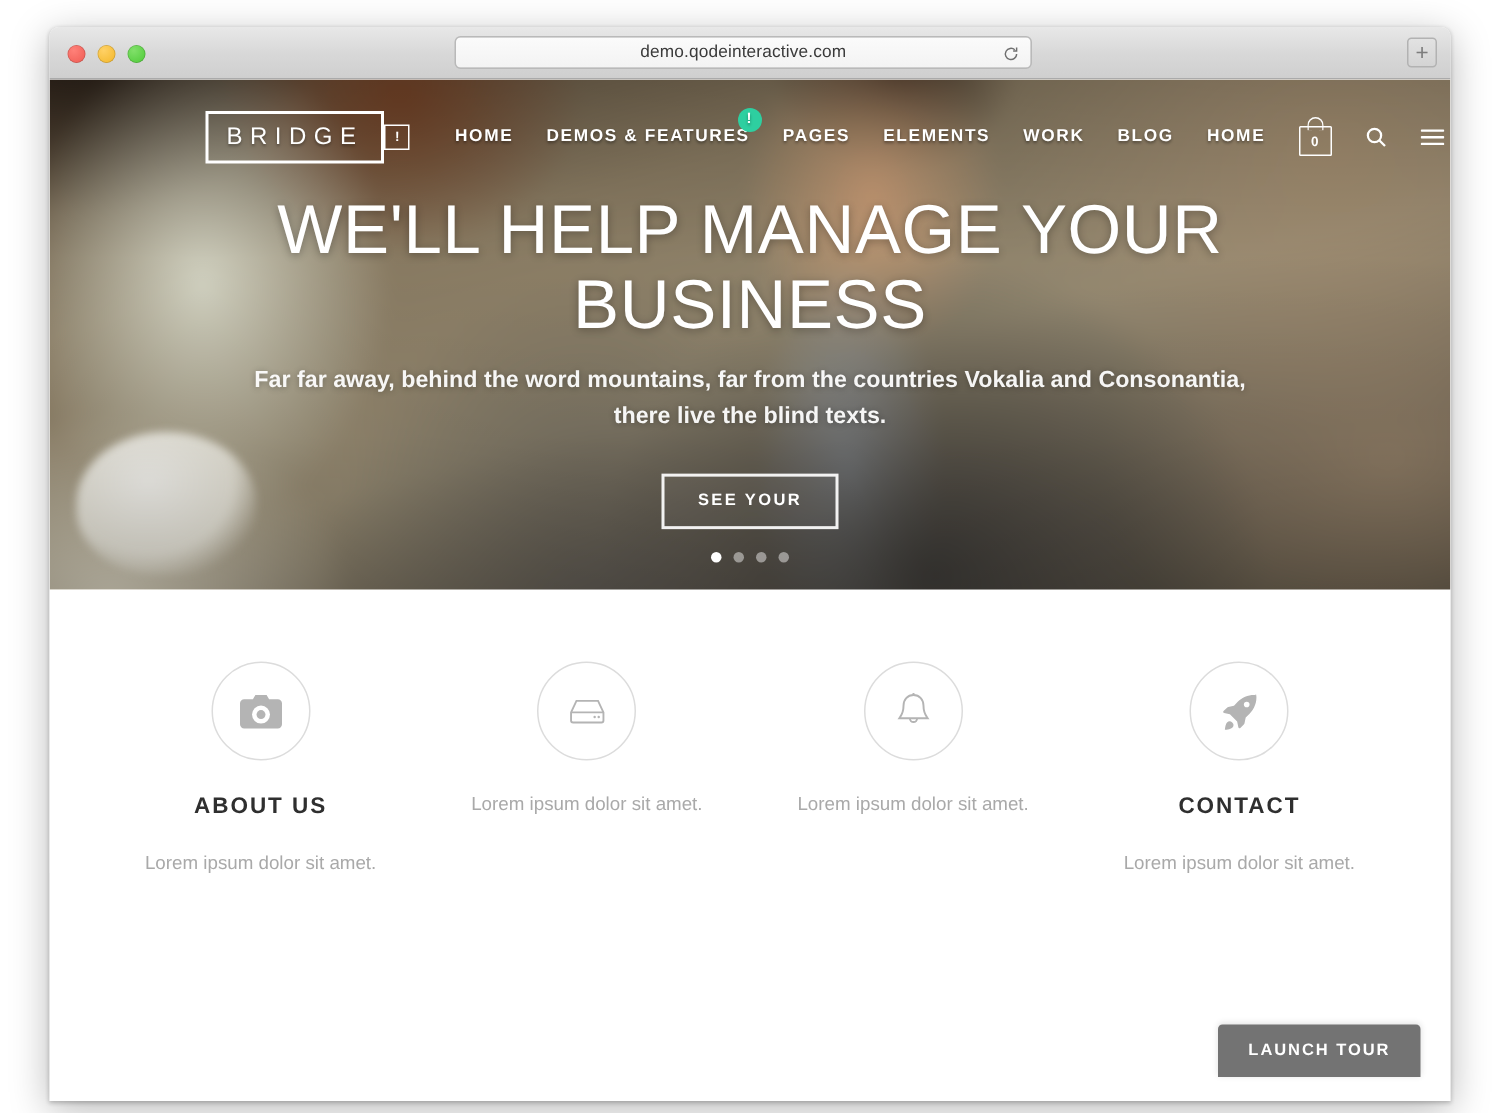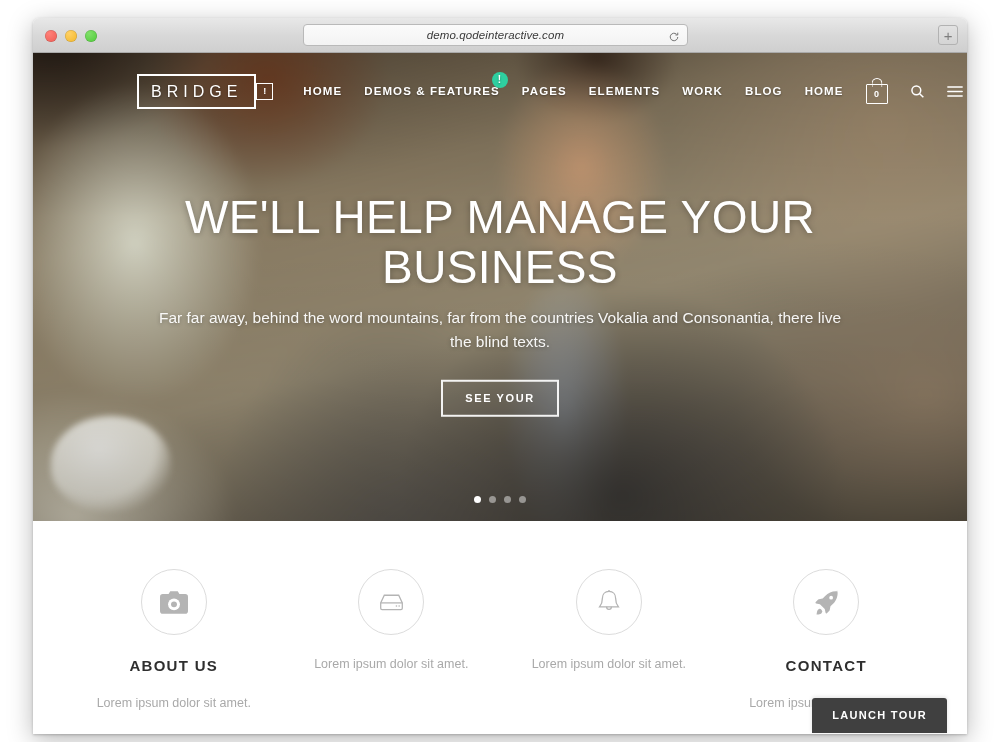--- a/index.html
+++ b/index.html
@@ -32,21 +32,20 @@
     overflow: hidden;
     background: #fff;
   }
 
   .titlebar {
     position: relative;
     height: 35px;
     background: linear-gradient(to bottom, #e8e8e8 0%, #d8d8d8 52%, #cfcfcf 100%);
     border-bottom: 1px solid #aaaaaa;
     box-sizing: border-box;
-    font-style: italic;
   }
 
   .traffic {
     position: absolute;
     left: 12px;
     top: 12px;
     display: flex;
     gap: 8px;
   }
   .light {
@@ -109,21 +108,21 @@
     position: relative;
     width: 934px;
     height: 681px;
     overflow: hidden;
     background: #fff;
   }
 
   
   .hero {
     position: relative;
-    height: 468px;
+    height: 340px;
     overflow: hidden;
   }
 
   
   .hero-photo {
     position: absolute;
     inset: -40px;
     background:
       
       radial-gradient(ellipse 320px 300px at 62% 88%, rgba(60,58,55,0.95) 0%, rgba(60,58,55,0.0) 70%),
@@ -269,21 +268,21 @@
     margin: 0 0 14px;
     line-height: 1.08;
     text-shadow: 0 1px 6px rgba(0,0,0,0.3);
   }
   .hero-sub {
     font-size: 15.5px;
     color: rgba(255,255,255,0.94);
     line-height: 1.55;
     margin: 0 auto 26px;
     max-width: 700px;
-    font-weight: 400;
+    font-weight: 700;
     text-shadow: 0 1px 4px rgba(0,0,0,0.3);
   }
   .hero-btn {
     display: inline-block;
     border: 2px solid rgba(255,255,255,0.92);
     color: #ffffff;
     font-size: 11px;
     font-weight: 700;
     letter-spacing: 1.6px;
     padding: 11px 22px;
@@ -338,22 +337,22 @@
     font-size: 12.5px;
     color: #a9a9a9;
     font-weight: 300;
     margin: 0;
   }
 
   
   .launch-tour {
     position: absolute;
     right: 20px;
-    bottom: 1px;
-    background: #404040;
+    bottom: 16px;
+    background: #737373;
     color: #ffffff;
     font-size: 11px;
     font-weight: 700;
     letter-spacing: 1.3px;
     padding: 12px 20px;
     border-radius: 3px 3px 0 0;
     line-height: 1;
     z-index: 10;
     box-shadow: 0 -1px 4px rgba(0,0,0,0.12);
   }

